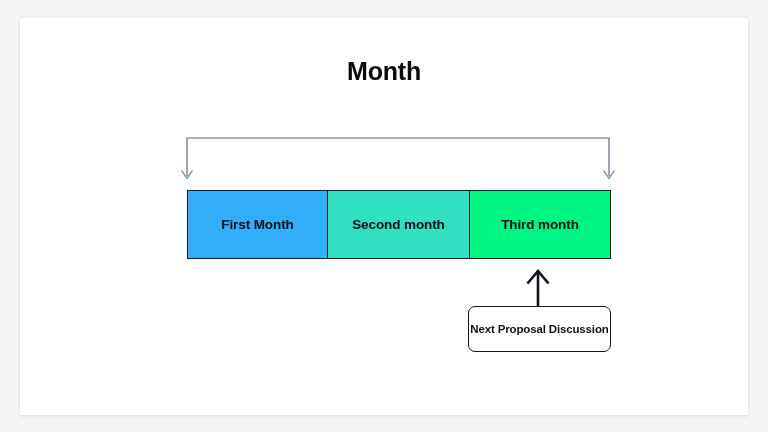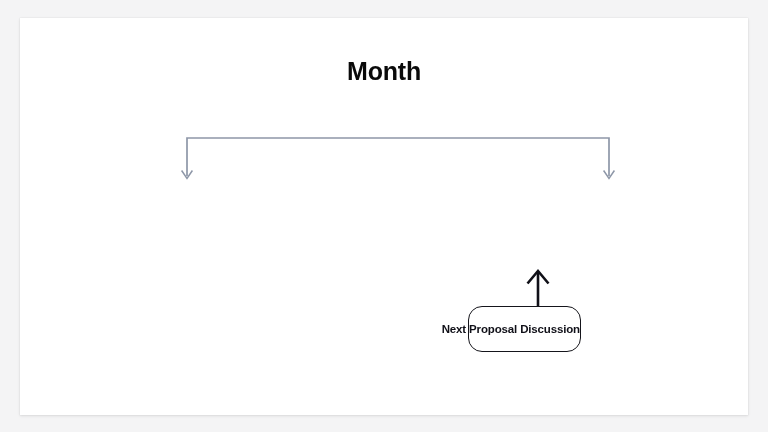--- a/index.html
+++ b/index.html
@@ -84,29 +84,29 @@
     top: 248px;
     width: 42px;
     height: 44px;
   }
 
   
   #callout-box {
     position: absolute;
     left: 448px;
     top: 288px;
-    width: 113px;
+    width: 143px;
     height: 46px;
     box-sizing: border-box;
     border: 1.6px solid #15151b;
-    border-radius: 14px;
+    border-radius: 7px;
     background: #ffffff;
     display: flex;
     align-items: center;
-    justify-content: flex-end;
+    justify-content: center;
   }
   #callout-label {
     font-size: 11.5px;
     font-weight: bold;
     color: #101018;
     letter-spacing: -0.15px;
     white-space: nowrap;
   }
 </style>
 </head>
@@ -115,20 +115,31 @@
 <div id="slide-canvas">
 
   <div id="diagram-title">Month</div>
 
   <svg id="span-bracket" viewBox="0 0 460 82" width="460" height="82" xmlns="http://www.w3.org/2000/svg">
     <path d="M 20 66 L 20 28 L 442 28 L 442 66" fill="none" stroke="#8e97a8" stroke-width="1.7" stroke-linecap="butt" stroke-linejoin="miter"></path>
     <path d="M 14.6 60.5 L 20 68.5 L 25.4 60.5" fill="none" stroke="#8e97a8" stroke-width="1.5" stroke-linecap="butt" stroke-linejoin="miter"></path>
     <path d="M 436.6 60.5 L 442 68.5 L 447.4 60.5" fill="none" stroke="#8e97a8" stroke-width="1.5" stroke-linecap="butt" stroke-linejoin="miter"></path>
   </svg>
 
+  <div id="timeline-row">
+    <div id="segment-0" class="timeline-segment" style="background:#33aef9;">
+      <span>First Month</span>
+    </div>
+    <div id="segment-1" class="timeline-segment" style="background:#32dfc0;">
+      <span>Second month</span>
+    </div>
+    <div id="segment-2" class="timeline-segment" style="background:#00f583;">
+      <span>Third month</span>
+    </div>
+  </div>
 
   <svg id="callout-arrow" viewBox="0 0 42 44" width="42" height="44" xmlns="http://www.w3.org/2000/svg">
     <line x1="21" y1="44" x2="21" y2="7" stroke="#101018" stroke-width="2.6" stroke-linecap="butt"></line>
     <path d="M 10.5 17.5 L 21 5 L 31.5 17.5" fill="none" stroke="#101018" stroke-width="2.6" stroke-linecap="butt" stroke-linejoin="miter"></path>
   </svg>
 
   <div id="callout-box">
     <span id="callout-label">Next Proposal Discussion</span>
   </div>
 

